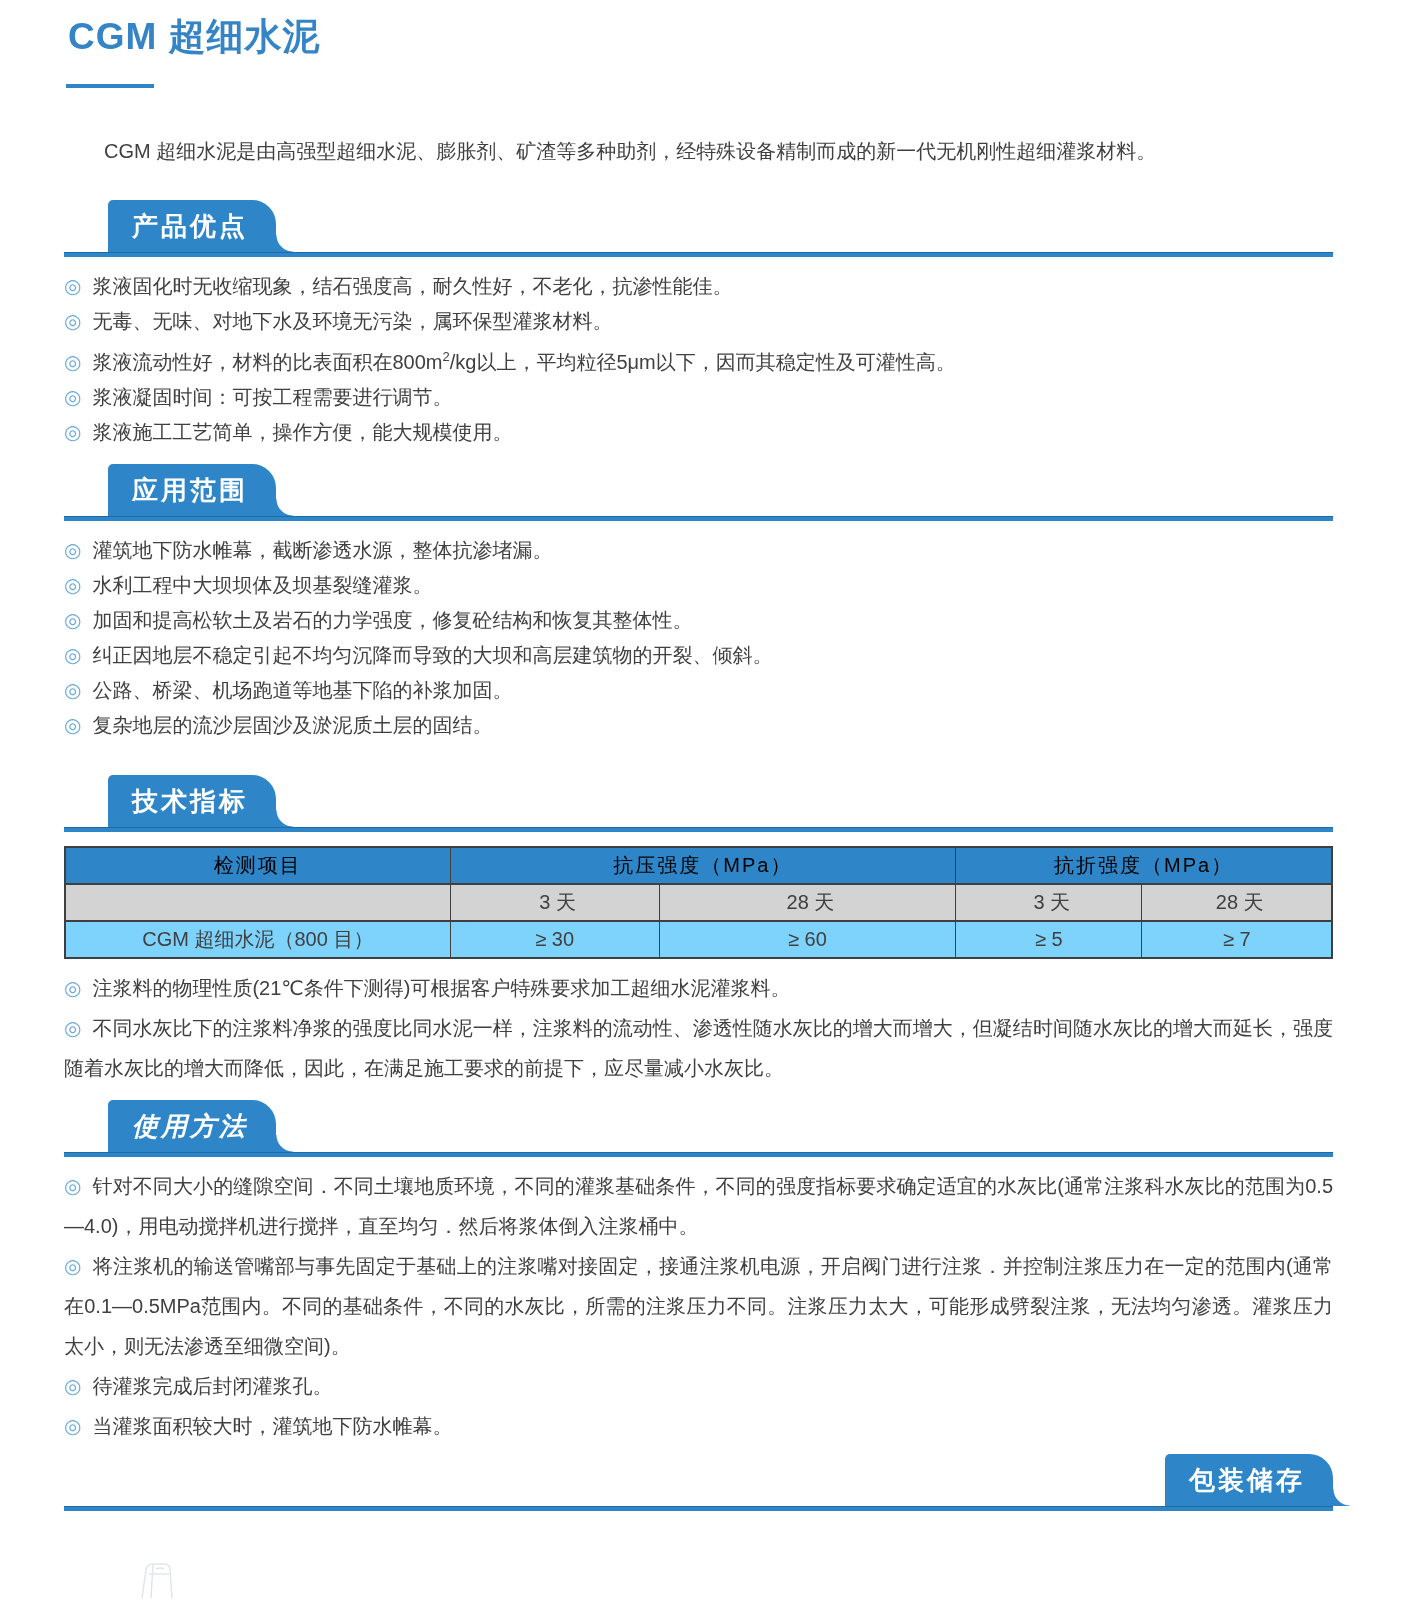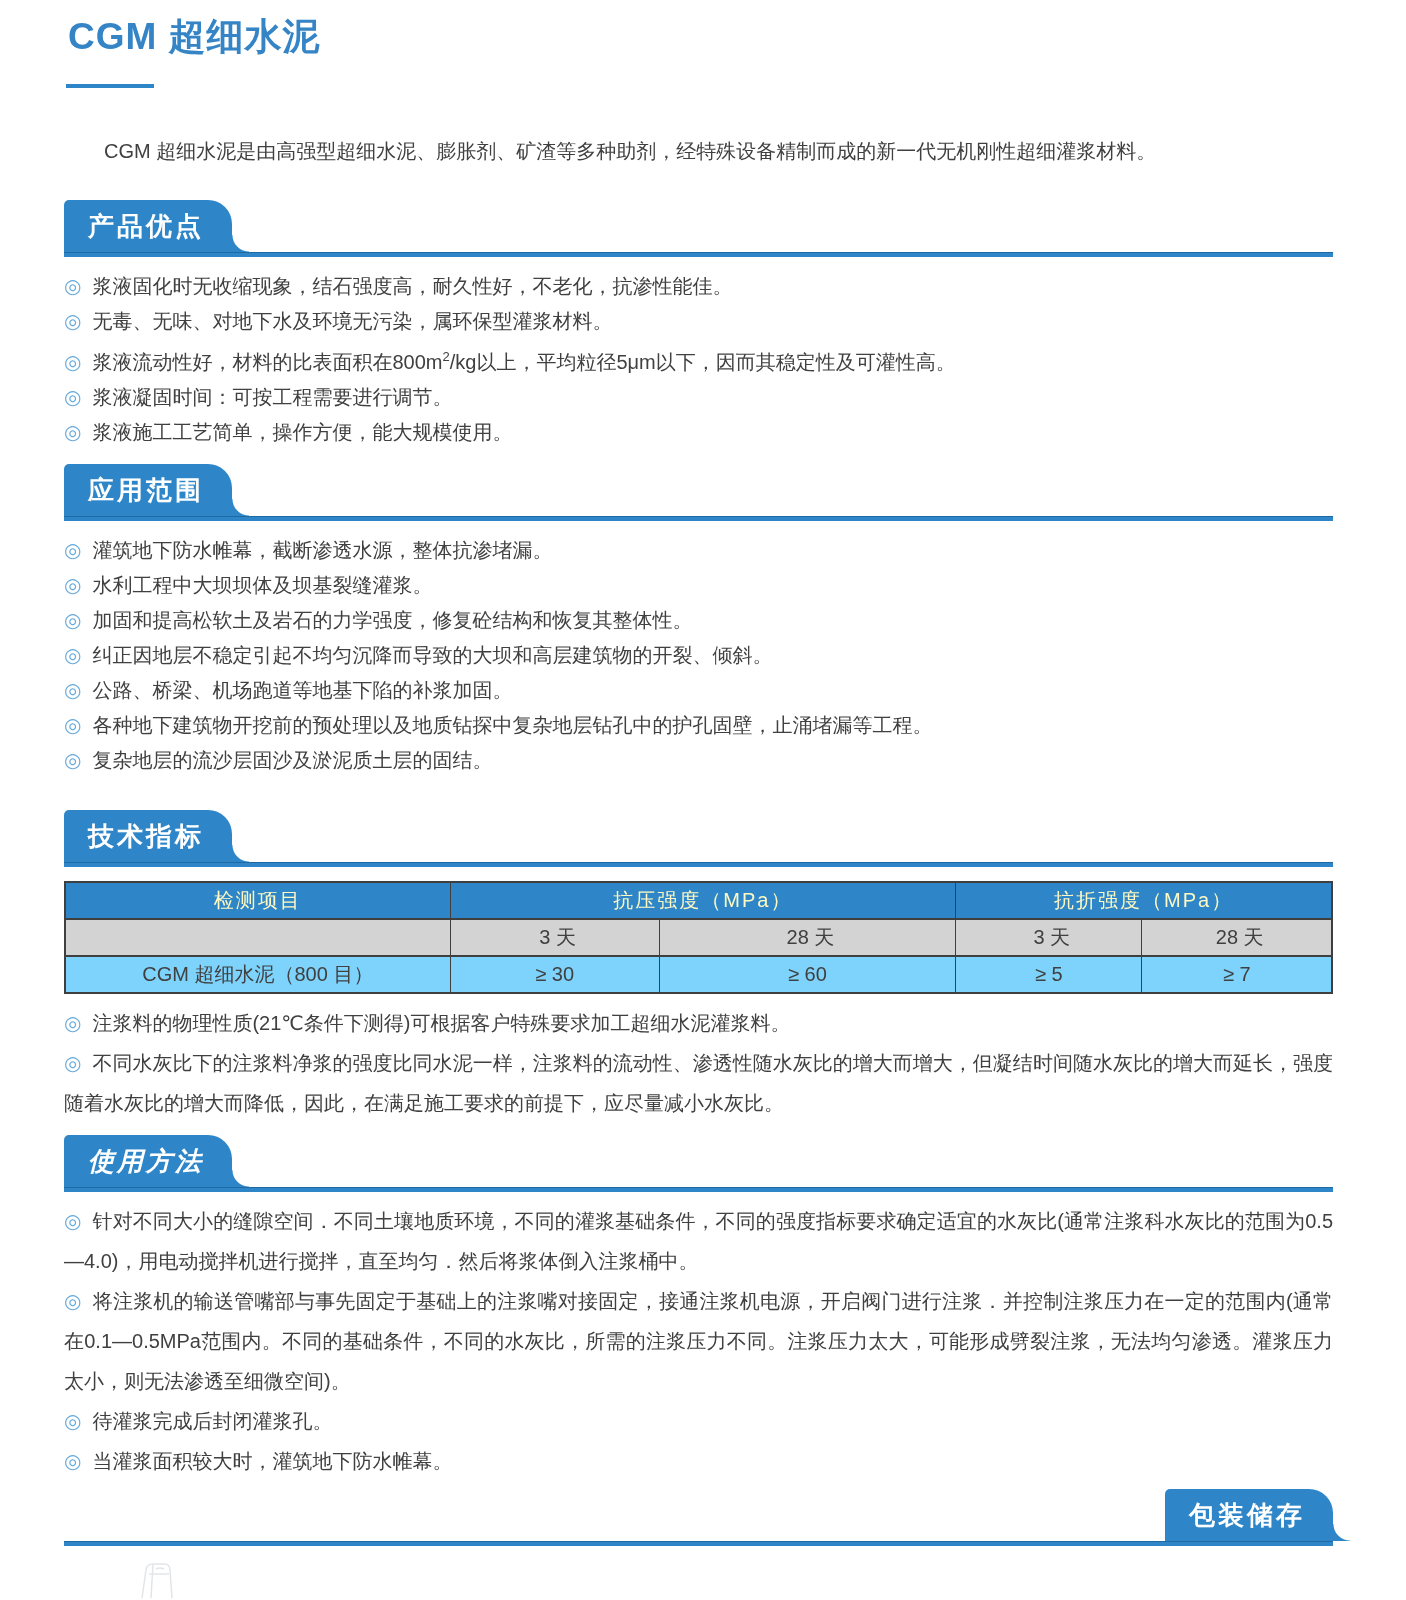--- a/index.html
+++ b/index.html
@@ -46,20 +46,21 @@
     position: relative;
     display: inline-block;
     background: #2e86c8;
     color: #ffffff;
     font-size: 26px;
     font-weight: 700;
     letter-spacing: 3px;
     padding: 9px 28px 8px 24px;
     border-radius: 5px 24px 0 0;
     vertical-align: bottom;
+    margin-left: 44px;
   }
   .sec-tab::after {
     content: "";
     position: absolute;
     right: -17px;
     bottom: 0;
     width: 17px;
     height: 17px;
     background: radial-gradient(circle at 100% 0, rgba(46,134,200,0) 16px, #2e86c8 17px);
   }
@@ -104,21 +105,21 @@
   table.spec-table th, table.spec-table td {
     border: 1px solid #3f3f3f;
     text-align: center;
     padding: 4px 6px;
     height: 26px;
     font-weight: 400;
   }
   table.spec-table { border: 2px solid #3f3f3f; }
   tr.head-row th {
     background: #2e86c8;
-    color: #fef9c3;
+    color: #000000;
     letter-spacing: 2px;
     border-bottom: 2px solid #3f3f3f;
   }
   tr.sub-row td {
     background: #d3d3d3;
     border-bottom: 2px solid #3f3f3f;
     padding-left: 12px;
   }
   tr.data-row td { background: #7dd3fc; }
   
@@ -157,21 +158,20 @@
     <div class="sec-head">
       <div class="sec-tab"><span>应用范围</span></div>
       <div class="sec-line"></div>
     </div>
     <div class="list">
       <p><span class="bul">◎</span><span>灌筑地下防水帷幕，截断渗透水源，整体抗渗堵漏。</span></p>
       <p><span class="bul">◎</span><span>水利工程中大坝坝体及坝基裂缝灌浆。</span></p>
       <p><span class="bul">◎</span><span>加固和提高松软土及岩石的力学强度，修复砼结构和恢复其整体性。</span></p>
       <p><span class="bul">◎</span><span>纠正因地层不稳定引起不均匀沉降而导致的大坝和高层建筑物的开裂、倾斜。</span></p>
       <p><span class="bul">◎</span><span>公路、桥梁、机场跑道等地基下陷的补浆加固。</span></p>
-      <p><span class="bul">◎</span><span>各种地下建筑物开挖前的预处理以及地质钻探中复杂地层钻孔中的护孔固壁，止涌堵漏等工程。</span></p>
       <p><span class="bul">◎</span><span>复杂地层的流沙层固沙及淤泥质土层的固结。</span></p>
     </div>
   </div>
 
   <div class="sec sec-specs">
     <div class="sec-head">
       <div class="sec-tab"><span>技术指标</span></div>
       <div class="sec-line"></div>
     </div>
 

